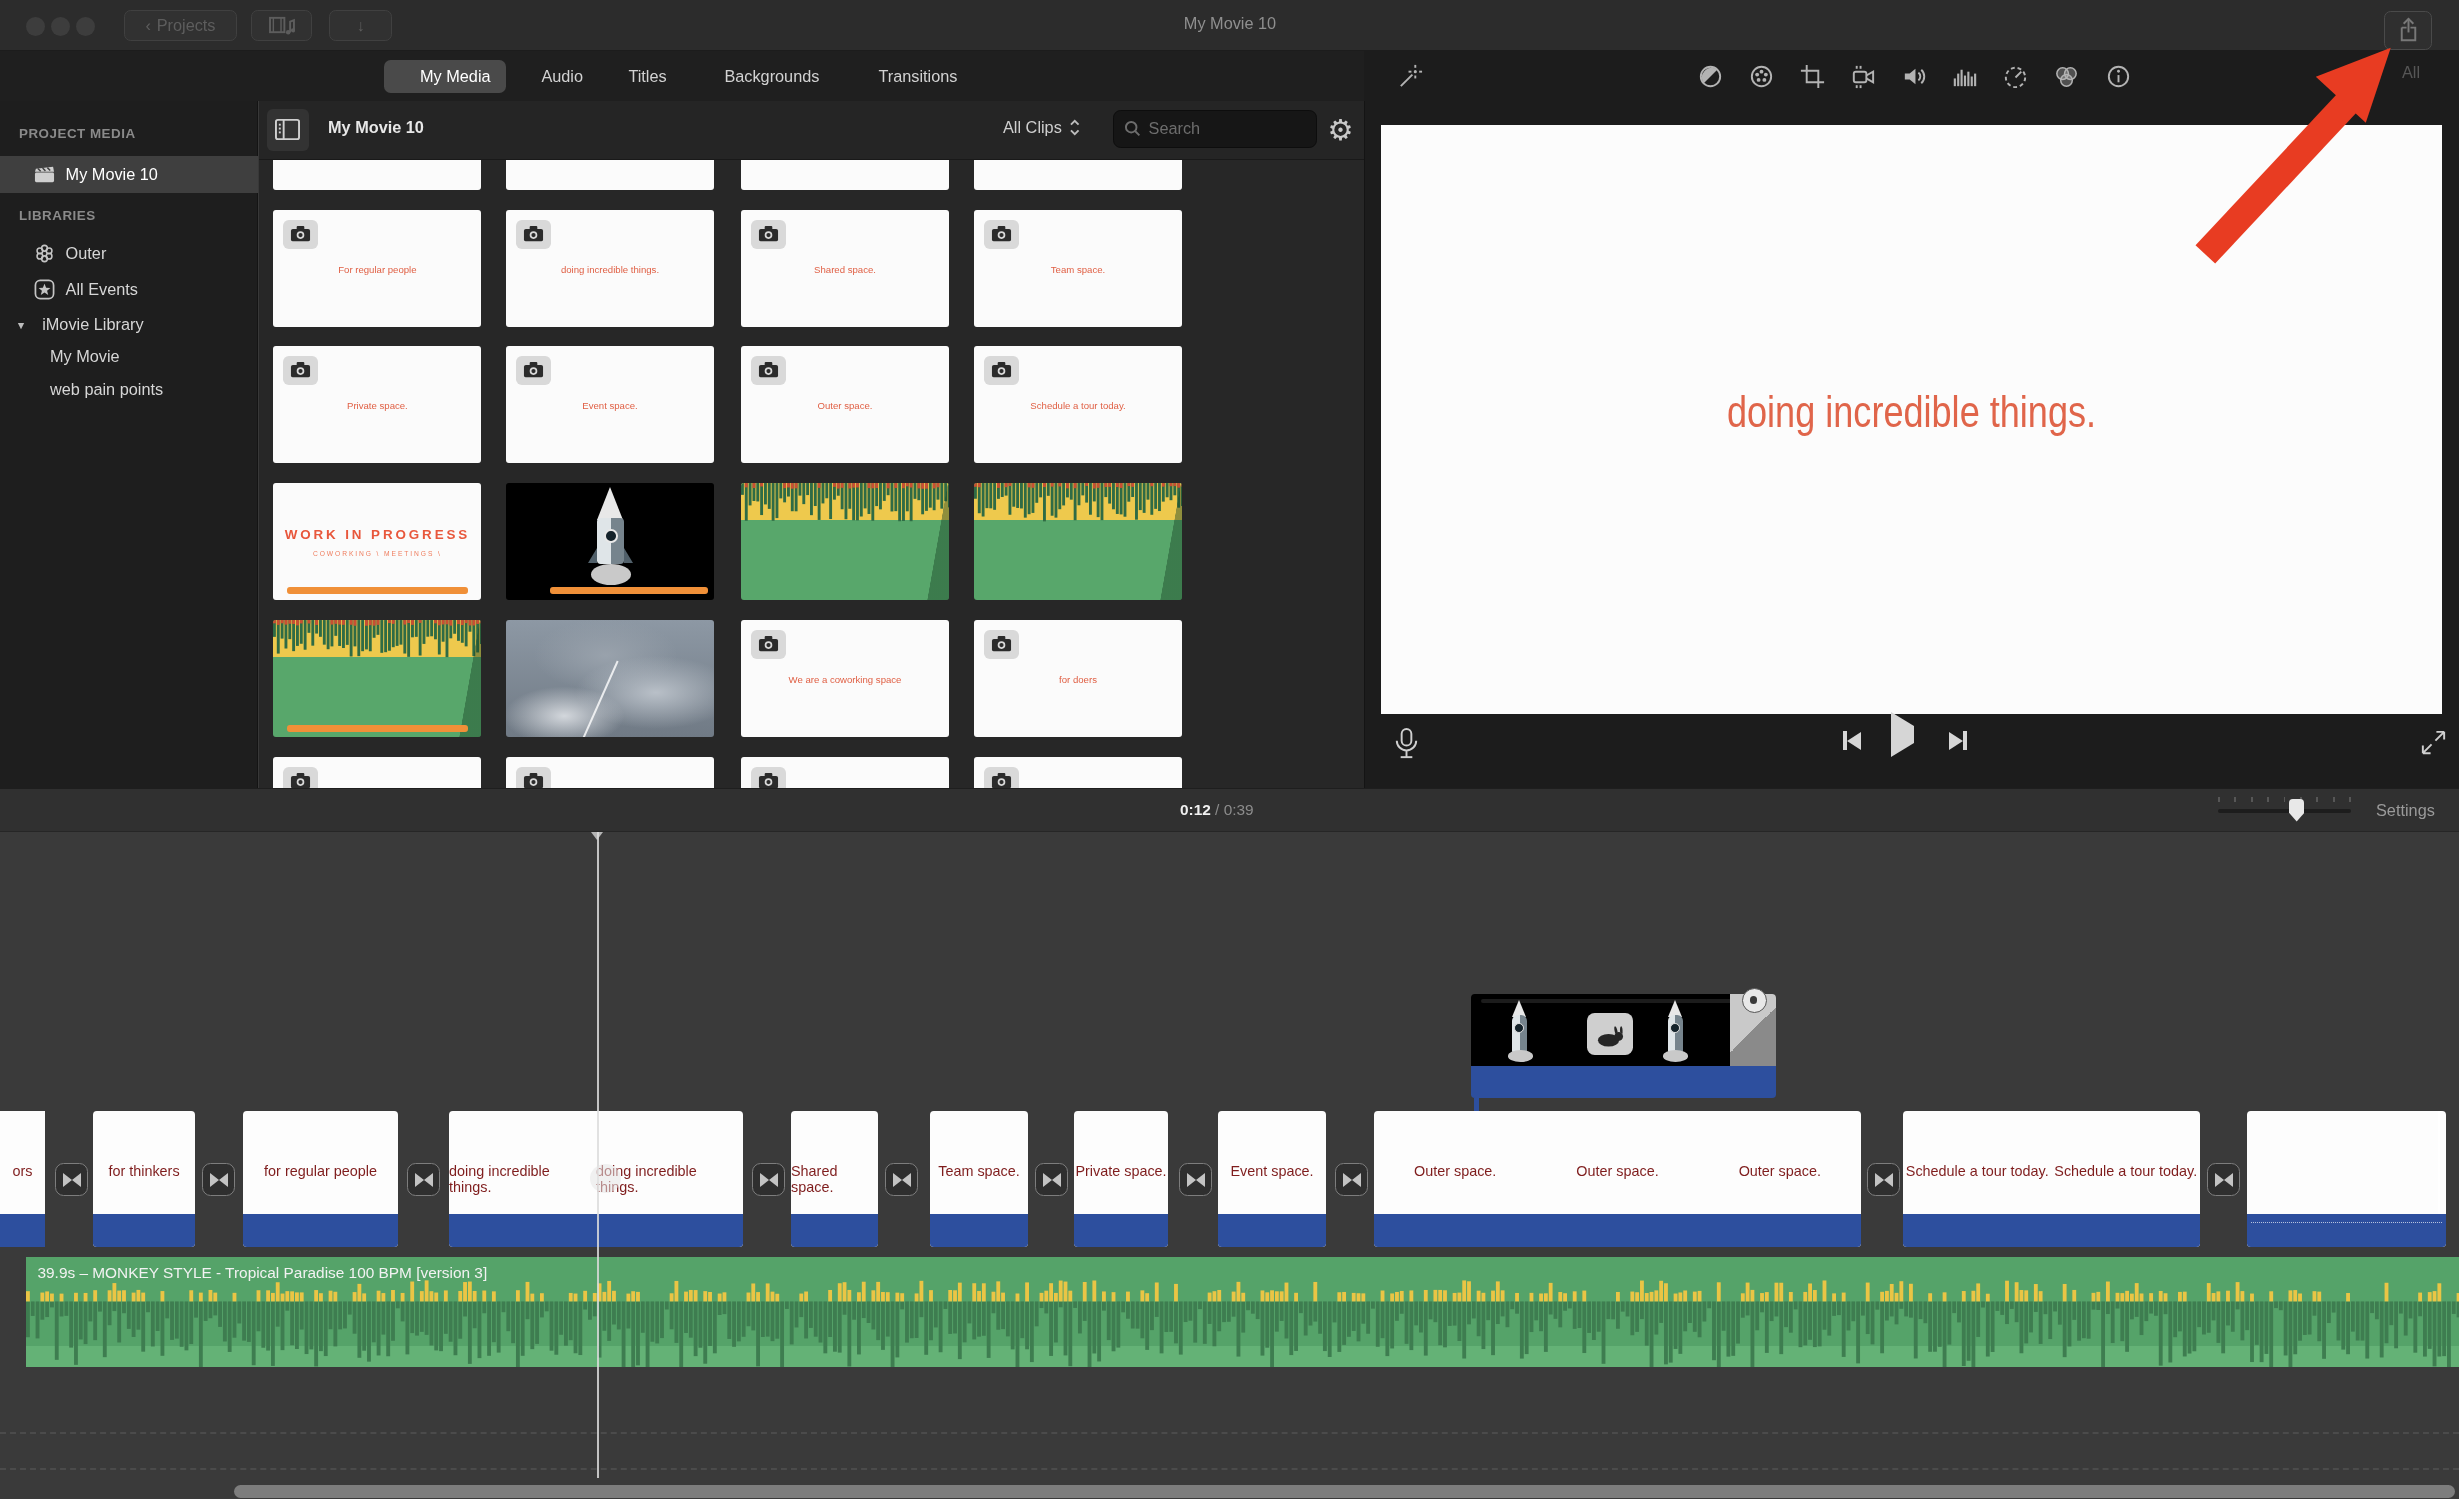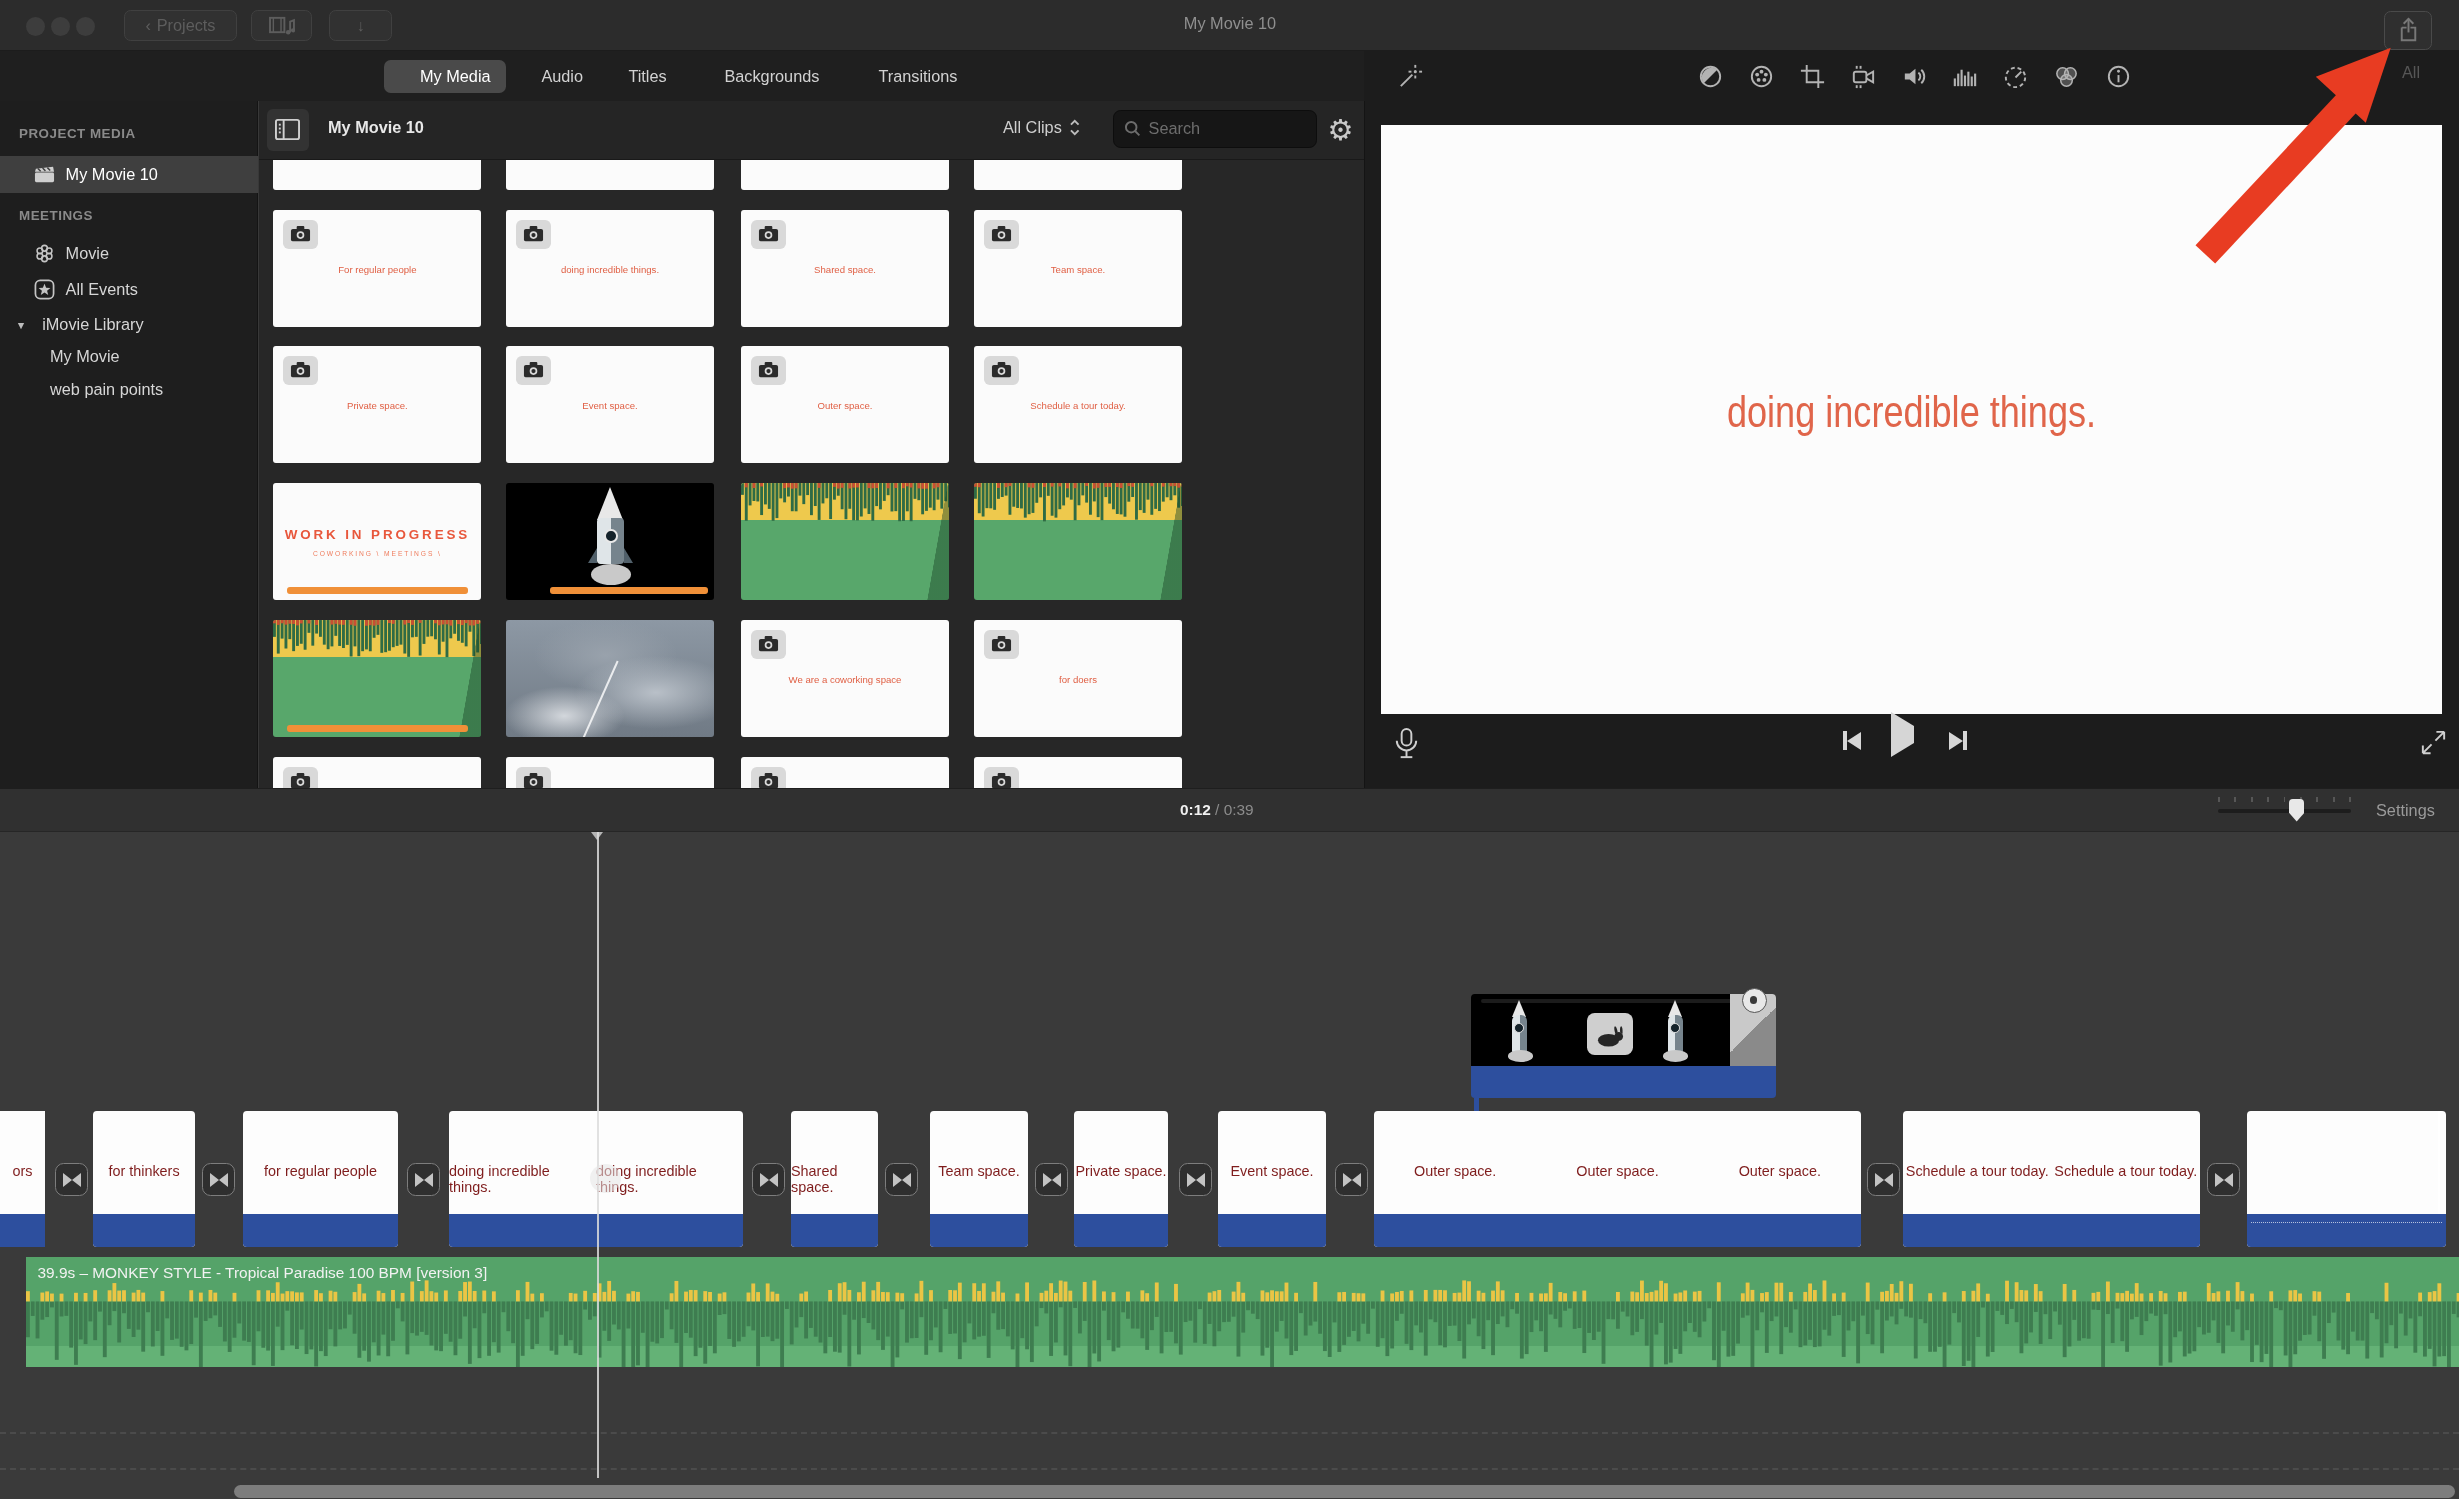--- a/index.html
+++ b/index.html
@@ -298,33 +298,33 @@
     <div class="side-item selected" style="top:55px">
       <span class="ic">
         <svg width="23" height="21" viewBox="0 0 24 22">
           <path d="M2 8 L22 8 L21 3 L3 5 Z" fill="#cfcfcf"></path>
           <path d="M5 4.8 L8 7.6 M10 4.3 L13 7.2 M15 3.8 L18 6.8" stroke="#3f3f3f" stroke-width="1.5"></path>
           <rect x="2" y="9" width="20" height="10" rx="1.5" fill="#cfcfcf"></rect>
         </svg>
       </span>
       <span>My Movie 10</span>
     </div>
-    <div class="abs side-h" style="top:107px">MEETINGS</div>
+    <div class="abs side-h" style="top:107px">LIBRARIES</div>
     <div class="side-item" style="top:134px">
       <span class="ic">
         <svg width="21" height="21" viewBox="0 0 22 22" fill="none" stroke="#c4c4c4" stroke-width="1.6">
           <circle cx="11" cy="5.5" r="3"></circle>
             <circle cx="15.8" cy="8.2" r="3"></circle>
             <circle cx="15.8" cy="13.8" r="3"></circle>
           <circle cx="11" cy="16.5" r="3"></circle>
             <circle cx="6.2" cy="13.8" r="3"></circle>
             <circle cx="6.2" cy="8.2" r="3"></circle>
         </svg>
       </span>
-      <span>Movie</span>
+      <span>Outer</span>
     </div>
     <div class="side-item" style="top:170px">
       <span class="ic">
         <svg width="21" height="21" viewBox="0 0 22 22">
             <rect x="1.5" y="1.5" width="19" height="19" rx="5" fill="none" stroke="#c4c4c4" stroke-width="1.8"></rect>
         <polygon points="11,5 12.7,9.2 17.2,9.4 13.7,12.3 14.9,16.7 11,14.1 7.1,16.7 8.3,12.3 4.8,9.4 9.3,9.2" fill="#c4c4c4"></polygon>
           </svg>
       </span>
       <span>All Events</span>
     </div>

